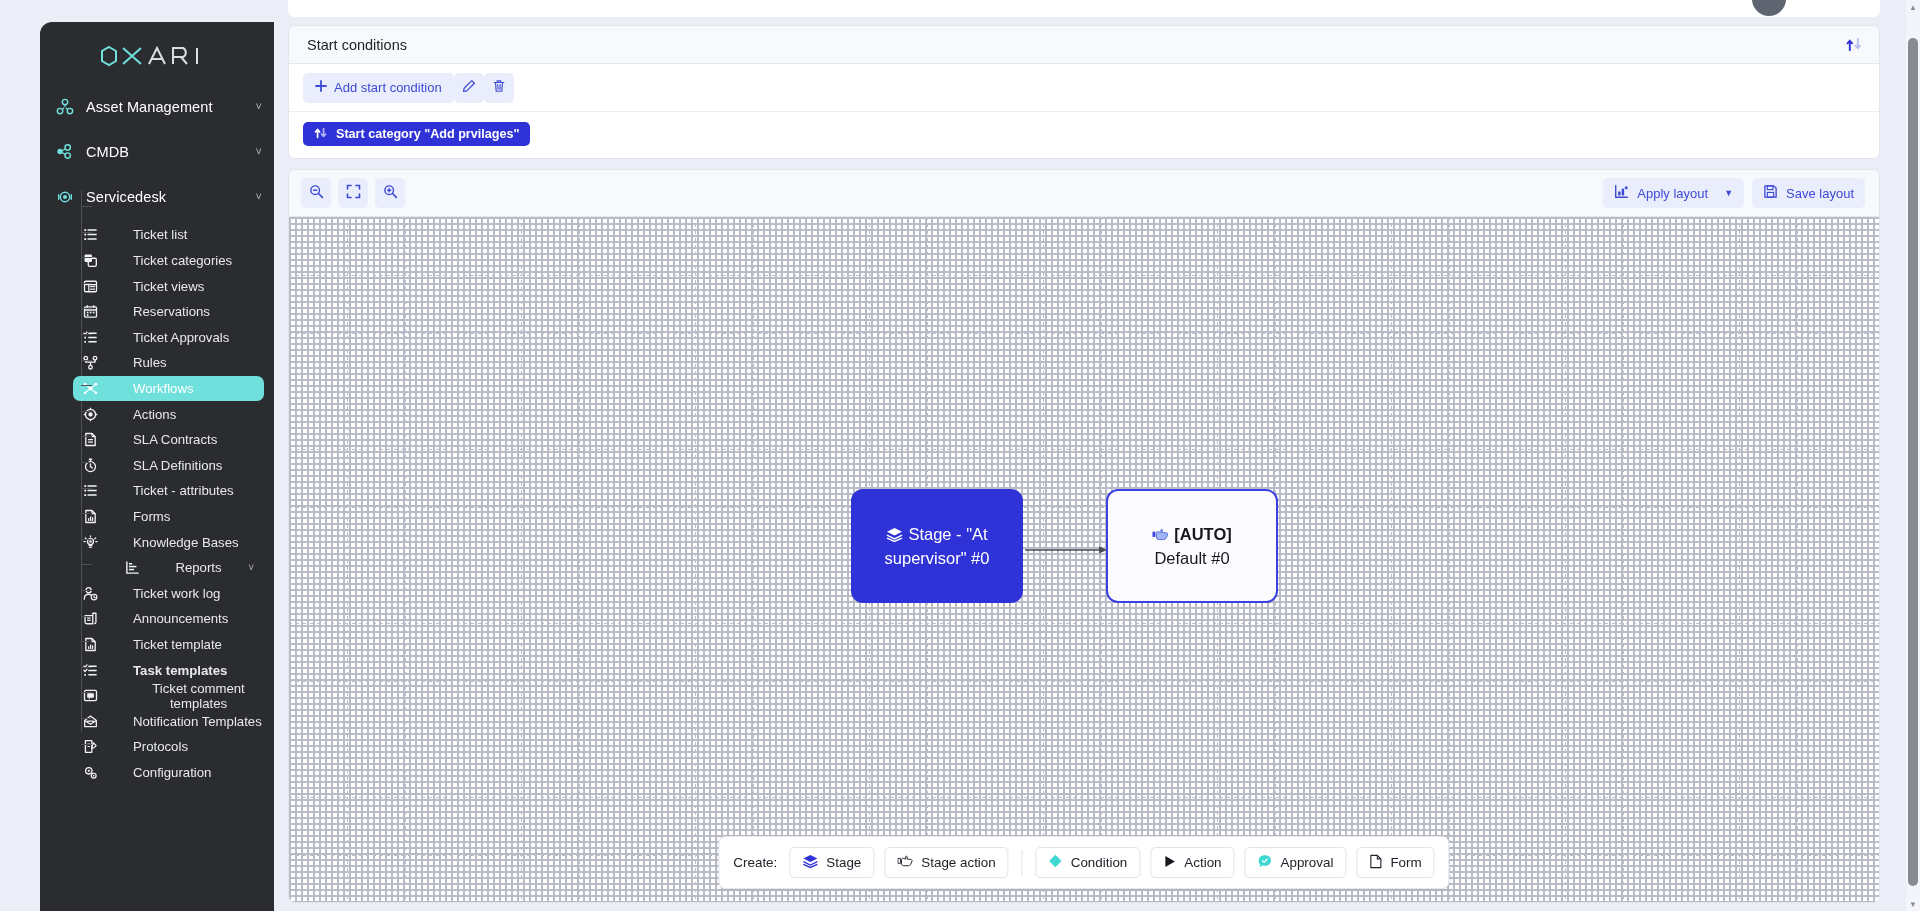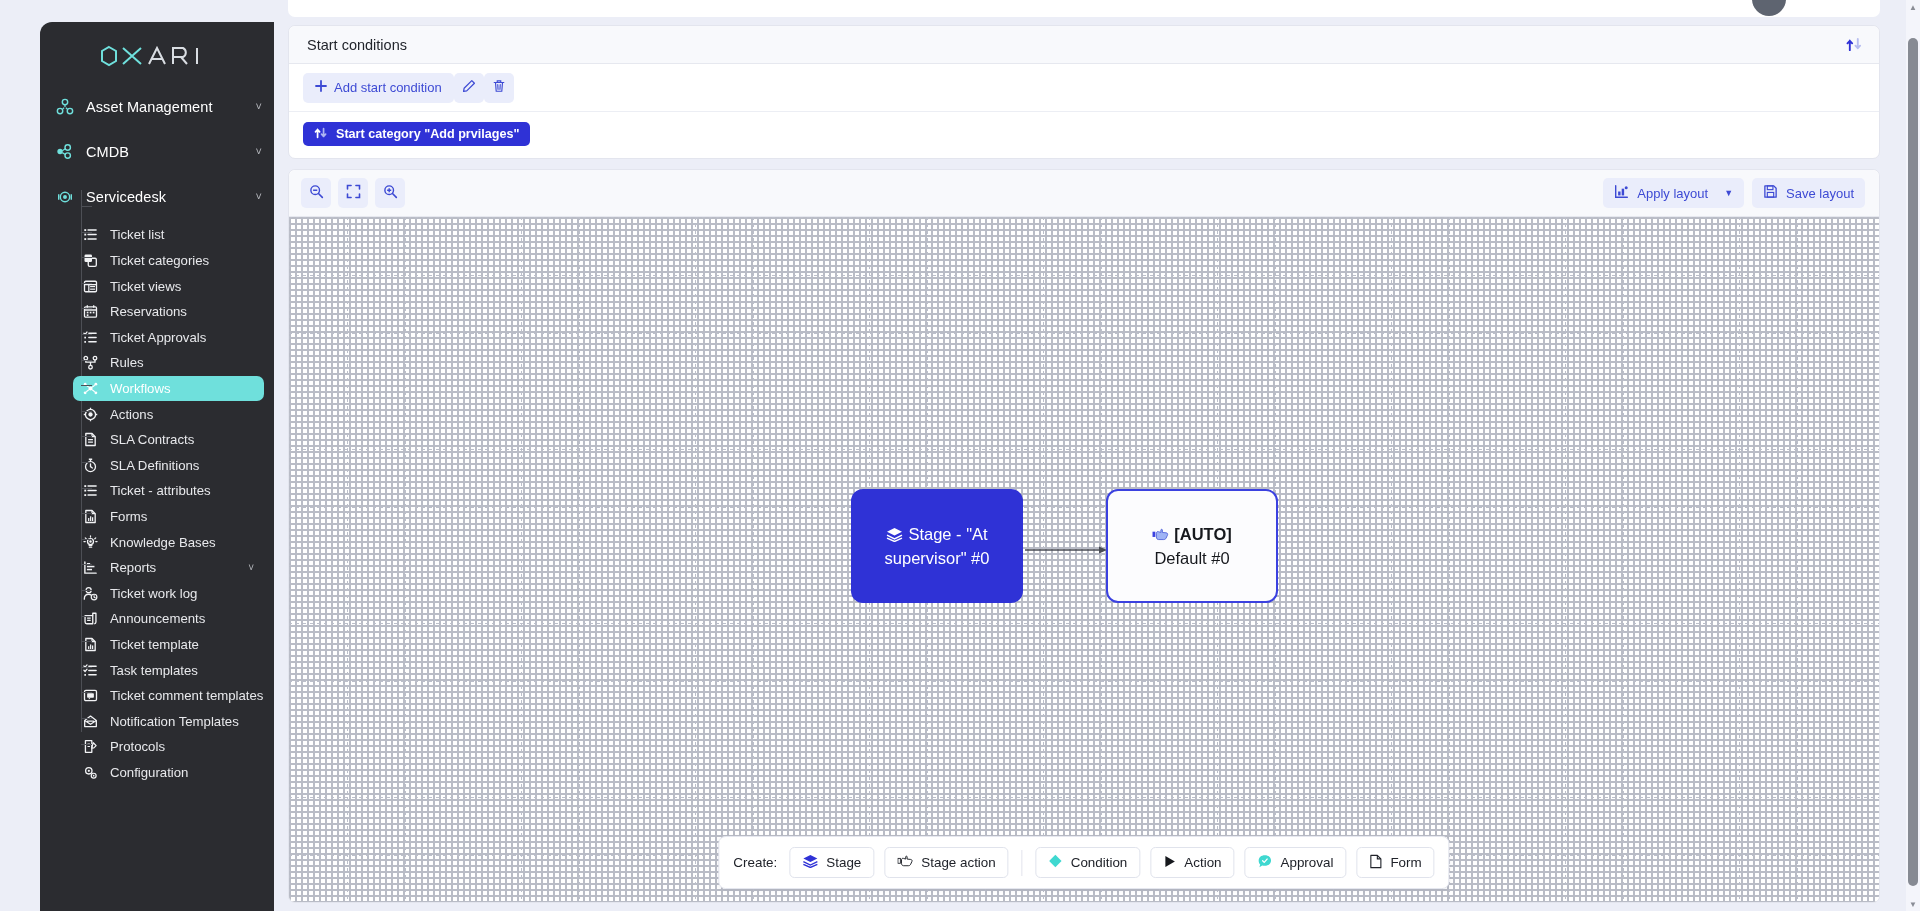--- a/index.html
+++ b/index.html
@@ -44,20 +44,21 @@
   }
 
   .nav-sub {
     display: flex; align-items: center;
     height: 25.6px;
     margin: 0 10px 0 33px;
     padding-left: 10px;
     color: #e8e9ec; font-size: 13.2px;
     cursor: pointer; position: relative;
     border-radius: 7px;
+    gap: 23px;
   }
   .nav-sub .sico {
     width: 27px; flex: 0 0 27px; display:flex; align-items:center;
     color: #f2f3f5;
   }
   .nav-sub.active { background: #6fe0dc; color:#ffffff; }
   .nav-sub.active .sico { color: #ffffff; }
   .nav-sub .chev {
     position: absolute; right: 10px; color: #b6b8bd; font-size: 10px; line-height: 1;
   }
@@ -424,21 +425,21 @@
             <span class="sico">
               <svg width="15" height="15" viewBox="0 0 16 16">
                 <circle cx="8" cy="7" r="3.2" fill="none" stroke="currentColor" stroke-width="1.4"></circle>
                 <circle cx="8" cy="7" r="1.3" fill="currentColor"></circle>
                 <path d="M6.5 11 H9.5 M6.8 13 H9.2" stroke="currentColor" stroke-width="1.4" stroke-linecap="round"></path>
                 <path d="M8 0.8 V2.2 M2.4 3 L3.4 4 M13.6 3 L12.6 4 M1 7 H2.4 M13.6 7 H15" stroke="currentColor" stroke-width="1.3" stroke-linecap="round"></path>
               </svg>
             </span>
             <span>Knowledge Bases</span>
           </div>
-          <div class="nav-sub" style="margin-top: 0px;">
+          <div class="nav-sub" style="margin-top: 0px; justify-content: center;">
             <span class="sico">
               <svg width="15" height="15" viewBox="0 0 16 16">
                 <path d="M2 2 V14 H14" stroke="currentColor" stroke-width="1.5" fill="none" stroke-linecap="round"></path>
                 <rect x="4.2" y="9.4" width="5.4" height="1.6" fill="currentColor"></rect>
                 <rect x="4.2" y="6.2" width="8" height="1.6" fill="currentColor"></rect>
                 <rect x="4.2" y="3.2" width="3.4" height="1.6" fill="currentColor"></rect>
               </svg>
             </span>
             <span>Reports</span>
             <span class="chev">˅</span>
@@ -469,21 +470,21 @@
               <svg width="15" height="15" viewBox="0 0 16 16">
                 <path d="M3 1.6 H9.6 L13 5 V14.4 H3 Z" fill="none" stroke="currentColor" stroke-width="1.4" stroke-linejoin="round"></path>
                 <path d="M9.6 1.6 V5 H13" fill="none" stroke="currentColor" stroke-width="1.3"></path>
                 <rect x="5.4" y="9.8" width="1.3" height="3" fill="currentColor"></rect>
                 <rect x="7.5" y="8" width="1.3" height="4.8" fill="currentColor"></rect>
                 <rect x="9.6" y="9" width="1.3" height="3.8" fill="currentColor"></rect>
               </svg>
             </span>
             <span>Ticket template</span>
           </div>
-          <div class="nav-sub" style="margin-top: 0px;">
+          <div class="nav-sub" style="margin-top: 0px; font-weight: bold;">
             <span class="sico">
               <svg width="15" height="15" viewBox="0 0 16 16">
                 <path d="M6.2 3.4 H14 M6.2 8 H14 M6.2 12.6 H14" stroke="currentColor" stroke-width="1.5" stroke-linecap="round"></path>
                 <path d="M1 3.2 L2.2 4.4 L4.3 2" stroke="currentColor" stroke-width="1.4" fill="none" stroke-linecap="round"></path>
                 <path d="M1 7.8 L2.2 9 L4.3 6.6" stroke="currentColor" stroke-width="1.4" fill="none" stroke-linecap="round"></path>
                 <rect x="1.4" y="11.8" width="1.8" height="1.8" fill="currentColor"></rect>
               </svg>
             </span>
             <span>Task templates</span>
           </div>

